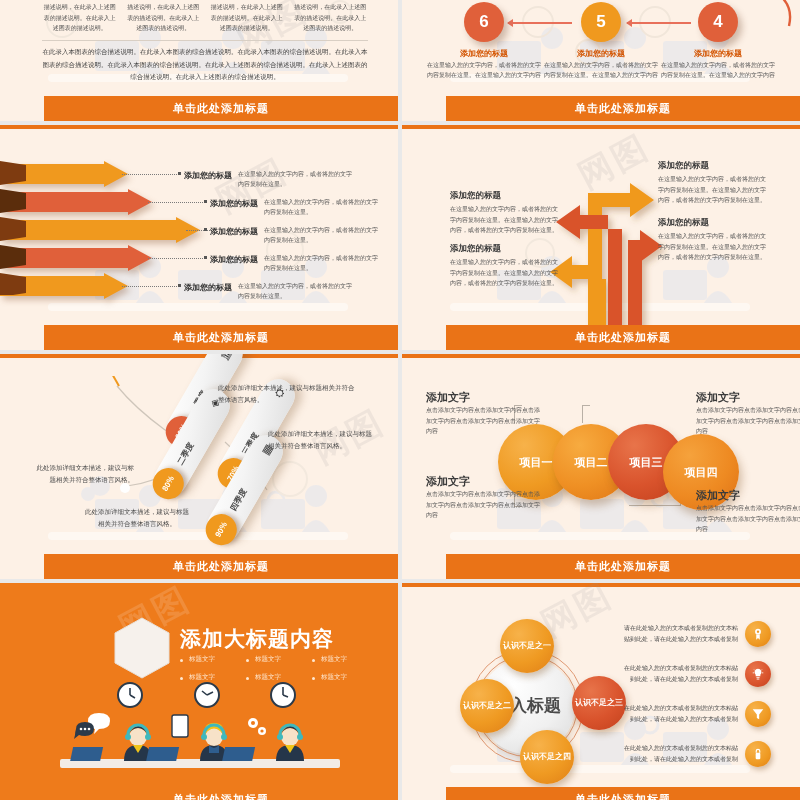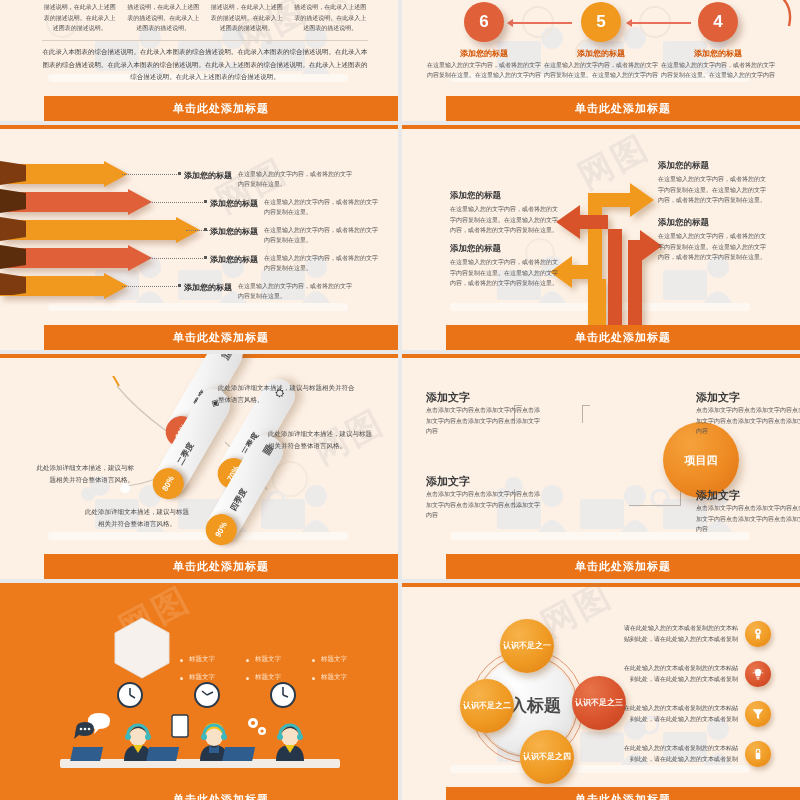--- a/index.html
+++ b/index.html
@@ -430,21 +430,24 @@
         <circle cx="258" cy="54" r="8" fill="none" stroke="#dfe4ef" stroke-width="3"></circle>
       </g>
       <rect x="48" y="88" width="300" height="8" rx="4" fill="#ffffff"></rect>
     </svg>
 
     <div class="lead" style="left:112px; top:51px; width:8px; height:18px;"></div>
     <div class="lead" style="left:180px; top:51px; width:8px; height:18px;"></div>
     <div class="lead" style="left:112px; top:135px; width:8px; height:18px; border-top:none; border-bottom:1px solid #b9b0a6;"></div>
     <div class="lead" style="left:227px; top:130px; width:52px; height:22px; border-top:none; border-left:none; border-right:1px solid #b9b0a6; border-bottom:1px solid #b9b0a6;"></div>
 
-    <div class="bub" style="left:261px; top:68px; background: radial-gradient(circle at 35% 28%, #f5a23c 0%, #ee8a22 55%, #dd7014 100%);">项目四</div>
+    <div class="bub" style="left:96px; top:70px; background: radial-gradient(circle at 35% 28%, #f7b24a 0%, #ef9a22 55%, #e07f16 100%);">项目一</div>
+    <div class="bub" style="left:151px; top:70px; background: radial-gradient(circle at 35% 28%, #f7ab40 0%, #ef9024 55%, #df7615 100%);">项目二</div>
+    <div class="bub" style="left:206px; top:70px; background: radial-gradient(circle at 35% 28%, #e8744a 0%, #d9532c 55%, #c2401d 100%);">项目三</div>
+    <div class="bub" style="left:261px; top:80px; background: radial-gradient(circle at 35% 28%, #f5a23c 0%, #ee8a22 55%, #dd7014 100%);">项目四</div>
 
     <div class="c-title" style="left:24px; top:36px;">添加文字</div>
     <div class="c-desc" style="left:24px; top:51px;">点击添加文字内容点击添加文字内容点击添加文字内容点击添加文字内容点击添加文字内容</div>
 
     <div class="c-title" style="left:294px; top:36px;">添加文字</div>
     <div class="c-desc" style="left:294px; top:51px;">点击添加文字内容点击添加文字内容点击添加文字内容点击添加文字内容点击添加文字内容</div>
 
     <div class="c-title" style="left:24px; top:120px;">添加文字</div>
     <div class="c-desc" style="left:24px; top:135px;">点击添加文字内容点击添加文字内容点击添加文字内容点击添加文字内容点击添加文字内容</div>
 
@@ -454,20 +457,21 @@
     <div class="footer">单击此处添加标题</div>
   </div>
 
   <div class="slide s7">
     <div class="wm" style="left:118px; top:8px; color:rgba(255,255,255,.14);">网图</div>
 
     <svg style="position:absolute;left:113px;top:34px;width:58px;height:62px">
       <path d="M29 1 L56 16 L56 46 L29 61 L2 46 L2 16 Z" fill="#f6f1ec" stroke="#e8e0d8" stroke-width="1"></path>
     </svg>
 
+    <div class="sec-title" style="left:180px; top:42px;">添加大标题内容</div>
 
     <div class="sec-bullets" style="left:180px; top:72px;">
       <span>标题文字</span>
       <span>标题文字</span>
       <span>标题文字</span>
       <span>标题文字</span>
       <span>标题文字</span>
       <span>标题文字</span>
     </div>
 

